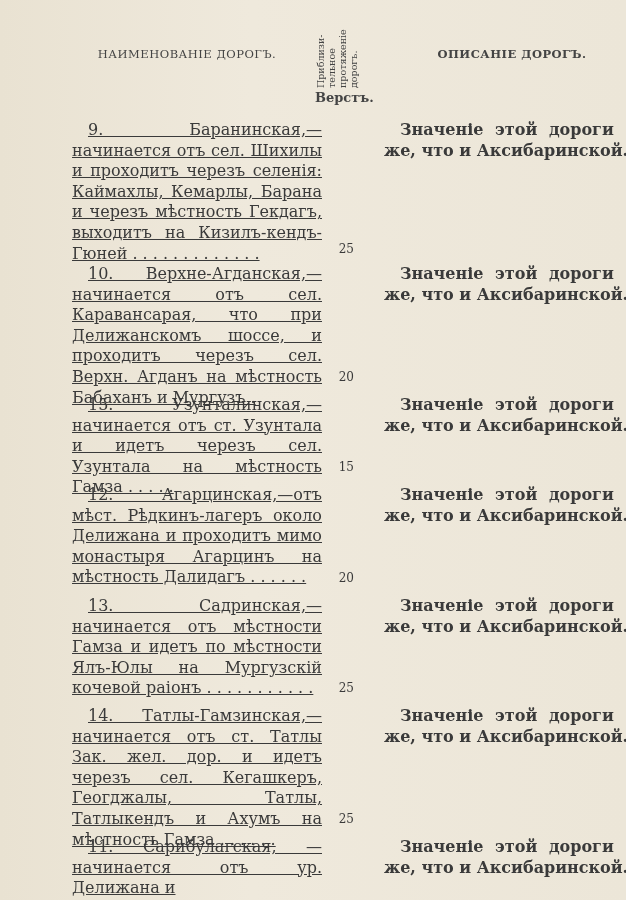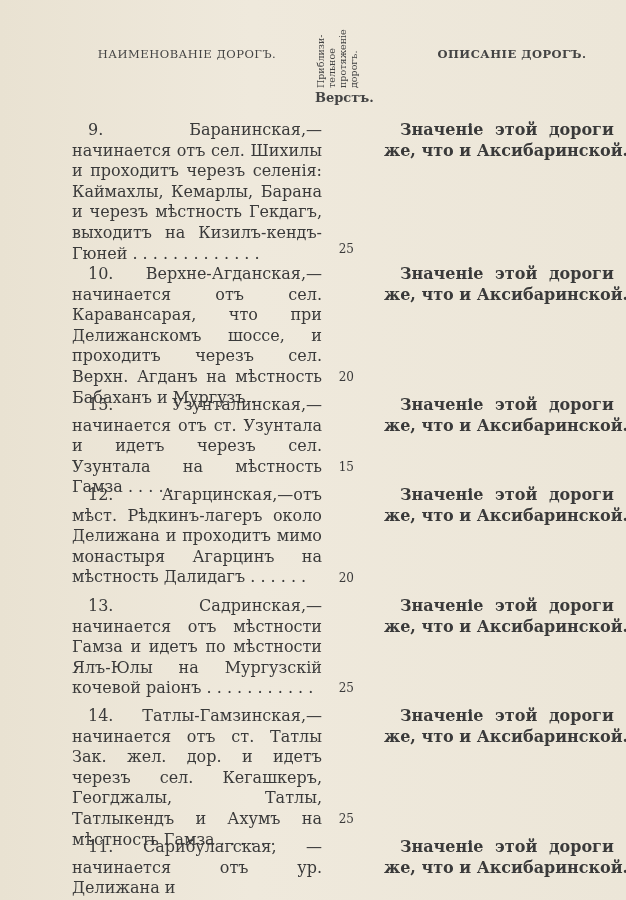--- a/index.html
+++ b/index.html
@@ -30,21 +30,21 @@
     font-size: 11.5px; letter-spacing: 0.5px; text-align: center; color: #444; font-weight: bold;
   }
   .unit {
     position: absolute; left: 283px; top: 90px; width: 70px;
     font-size: 13px; color: #444; font-weight: bold;
   }
   .row { position: absolute; left: 0; width: 626px; }
   .name {
     position: absolute; left: 40px; width: 250px;
     font-size: 16px; line-height: 20.6px; text-align: justify;
-    text-indent: 16px; hyphens: manual;
+    text-indent: 16px; hyphens: manual; text-decoration: underline;
   }
   .dist {
     position: absolute; left: 292px; width: 30px;
     font-size: 12px; line-height: 20.6px; text-align: right;
   }
   .desc {
     position: absolute; left: 352px; width: 262px;
     font-size: 16px; line-height: 20.6px; text-align: justify;
     text-indent: 16px;
     font-weight: bold;

